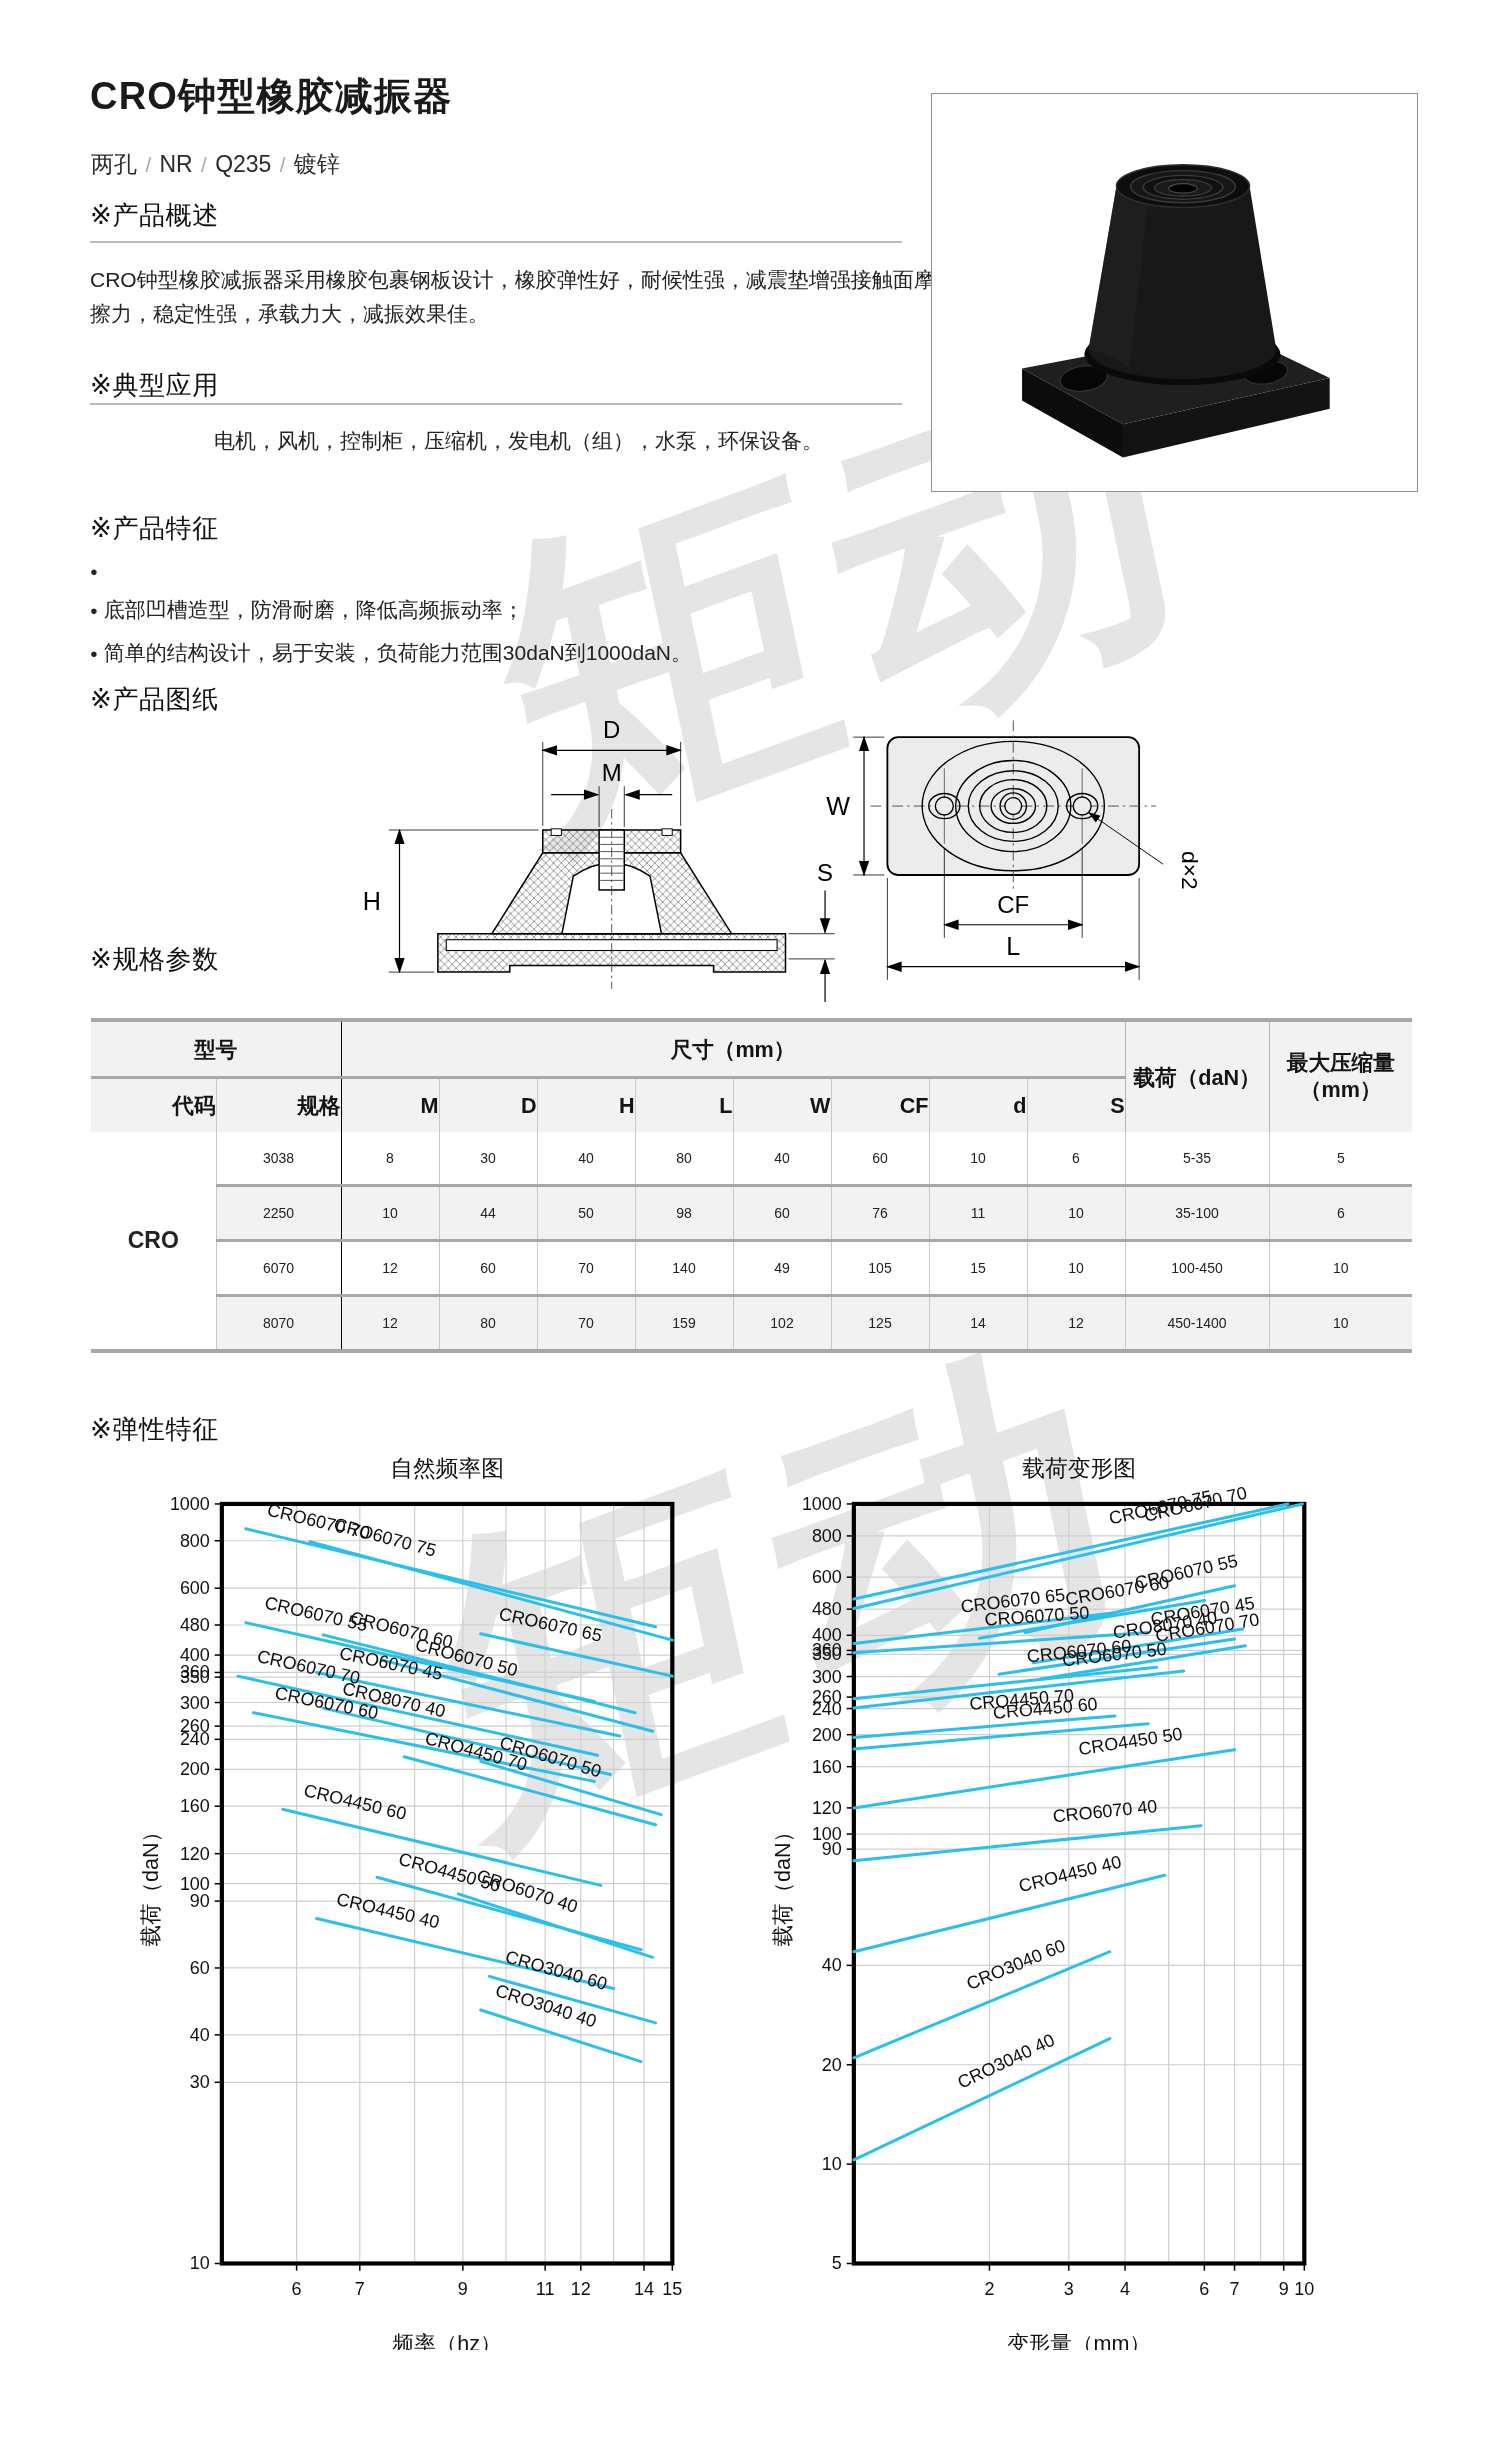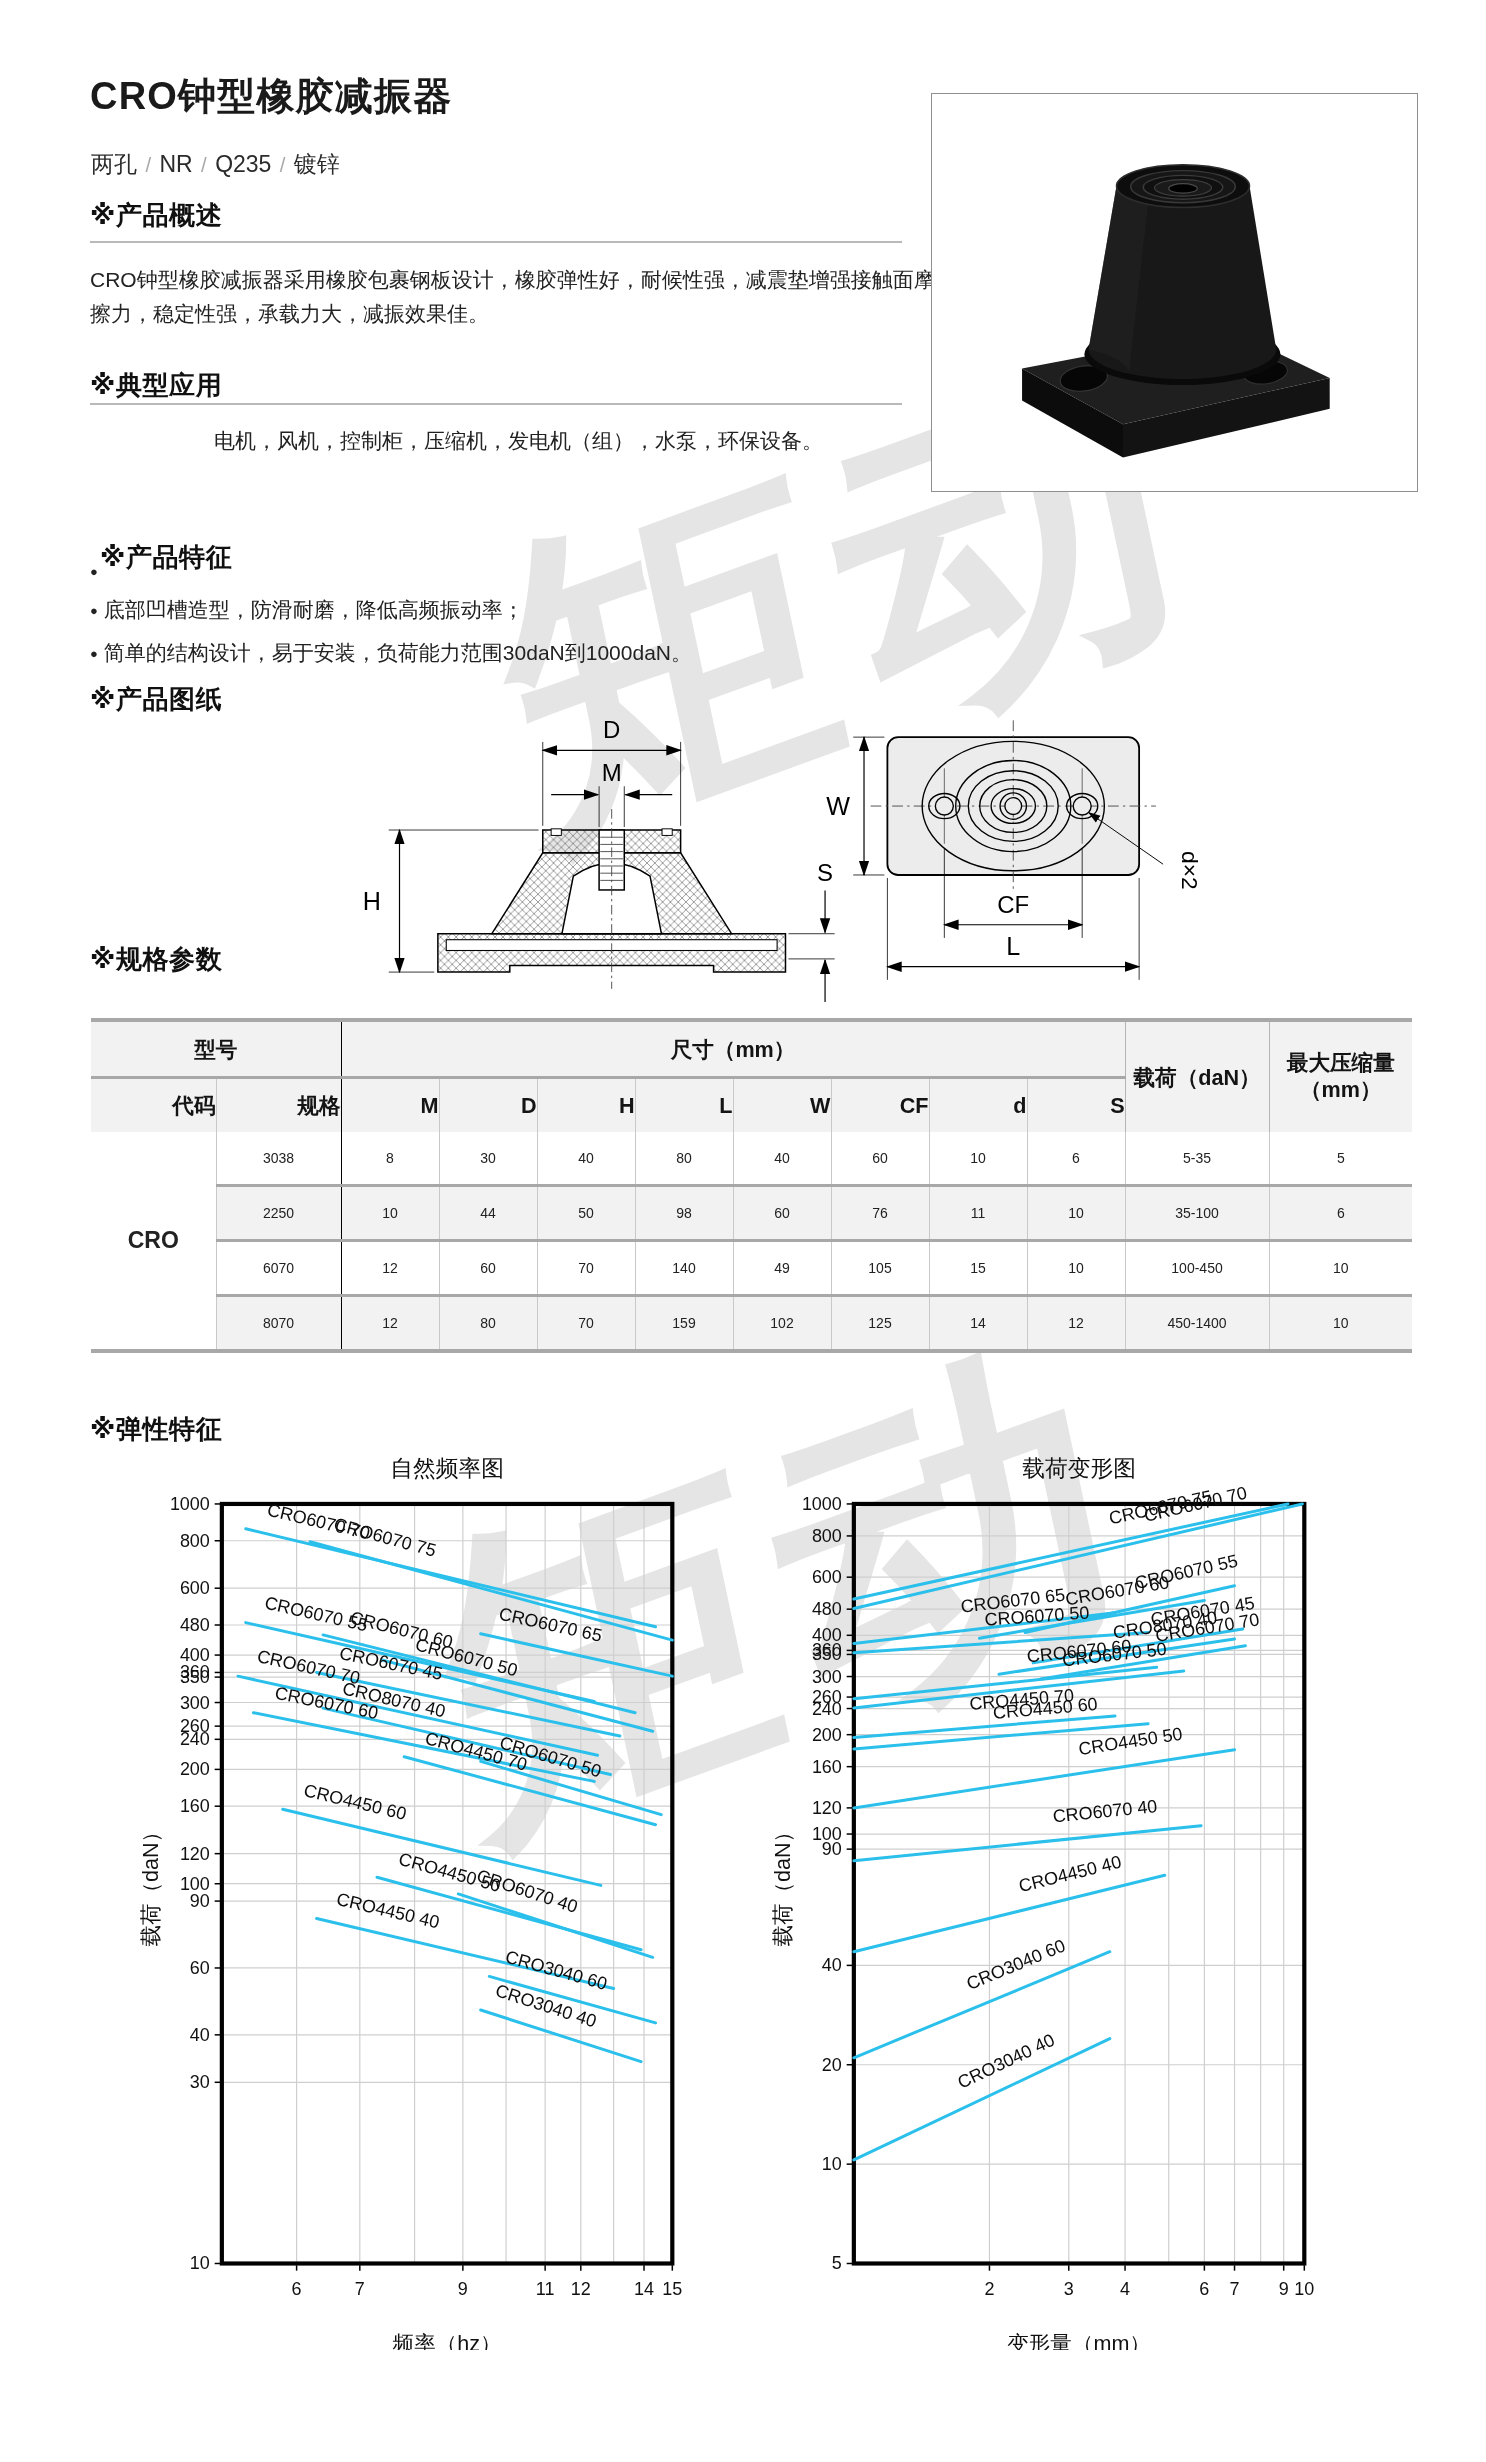--- a/index.html
+++ b/index.html
@@ -10,21 +10,21 @@
   .wm1{left:492px;top:372px;}
   .wm2{left:432px;top:1367px;}
   .layer{position:absolute;left:0;top:0;width:100%;height:100%;z-index:1;}
   
   .title{left:90px;top:71px;font-size:38px;font-weight:600;letter-spacing:1.2px;}
   .subtitle{left:91px;top:149px;font-size:23px;color:#2b2b2b;}
   .subtitle .sep{color:#a8a8a8;padding:0 8.4px;font-size:20.4px;}
   
   .photo-box{left:931px;top:93px;width:487px;height:399px;border:1.8px solid #8f8f8f;background:#fff;box-sizing:border-box;z-index:2;}
   
-  .sec-h{font-size:26px;font-weight:700;color:#101010;letter-spacing:0.6px;}
+  .sec-h{font-size:26px;font-weight:400;color:#101010;letter-spacing:0.6px;}
   .divider{height:1.8px;background:#b9b9b9;}
   .body-text{font-size:21px;line-height:1.62;color:#222;}
   .bullet-item{font-size:21px;color:#222;margin-bottom:15px;display:flex;align-items:baseline;}
   .bullet-mark{font-size:13px;margin-right:6px;transform:translateY(-2.4px);}
   
   .spec-table{border-collapse:collapse;width:1319px;table-layout:fixed;border-top:4.2px solid #a8a8a8;border-bottom:4.2px solid #a8a8a8;background:#fff;}
   .spec-table th,.spec-table td{text-align:center;vertical-align:middle;padding:0;}
   .spec-table thead th{background:#f2f2f2;font-size:21.6px;font-weight:600;color:#141414;}
   .spec-table tr.r1 th{height:54px;}
   .spec-table tr.r2 th{height:53px;text-align:right;}
@@ -77,21 +77,21 @@
   </div>
 
   <div class="abs sec-h" style="left:90px;top:198px;">※产品概述</div>
   <div class="abs divider" style="left:90px;top:241px;width:812px;"></div>
   <div class="abs body-text" style="left:90px;top:263px;width:857px;">CRO钟型橡胶减振器采用橡胶包裹钢板设计，橡胶弹性好，耐候性强，减震垫增强接触面摩擦力，稳定性强，承载力大，减振效果佳。</div>
 
   <div class="abs sec-h" style="left:90px;top:368px;">※典型应用</div>
   <div class="abs divider" style="left:90px;top:403px;width:812px;"></div>
   <div class="abs body-text" style="left:90px;top:424px;width:857px;text-align:center;">电机，风机，控制柜，压缩机，发电机（组），水泵，环保设备。</div>
 
-  <div class="abs sec-h" style="left:100px;top:511px;margin-top:29px;">※产品特征</div>
+  <div class="abs sec-h" style="left:90px;top:511px;">※产品特征</div>
   <div class="abs" style="left:90px;top:566px;width:869px;" id="features-list">
       <div class="bullet-item">
         <span class="bullet-mark">●</span>
       </div>
       <div class="bullet-item">
         <span class="bullet-mark">●</span>
         <span>底部凹槽造型，防滑耐磨，降低高频振动率；</span>
       </div>
       <div class="bullet-item">
         <span class="bullet-mark">●</span>

